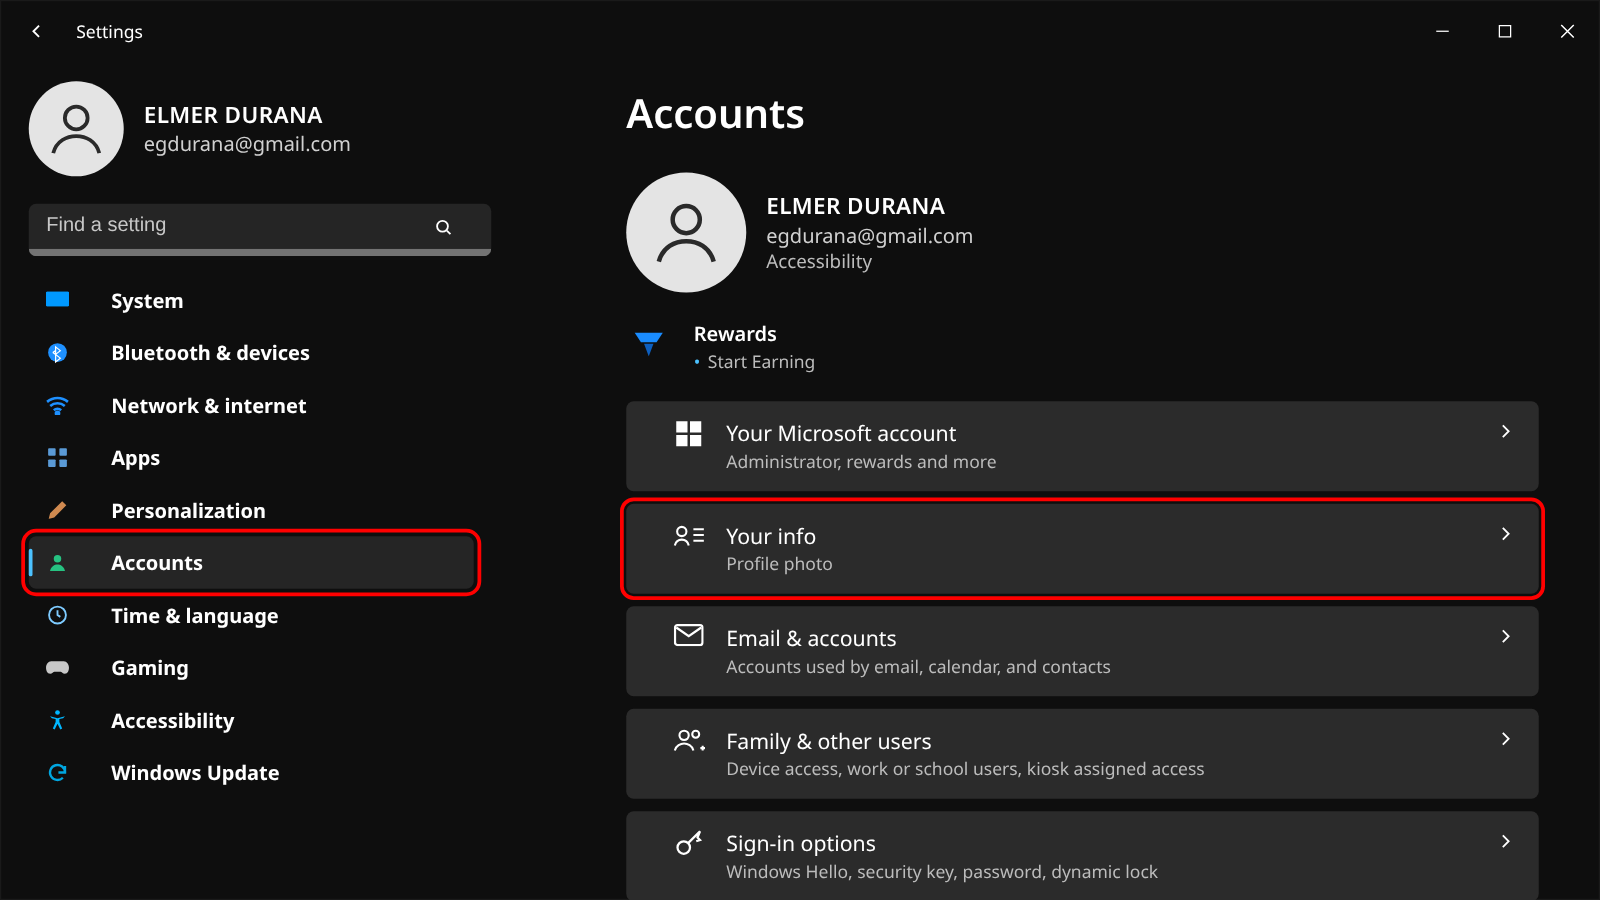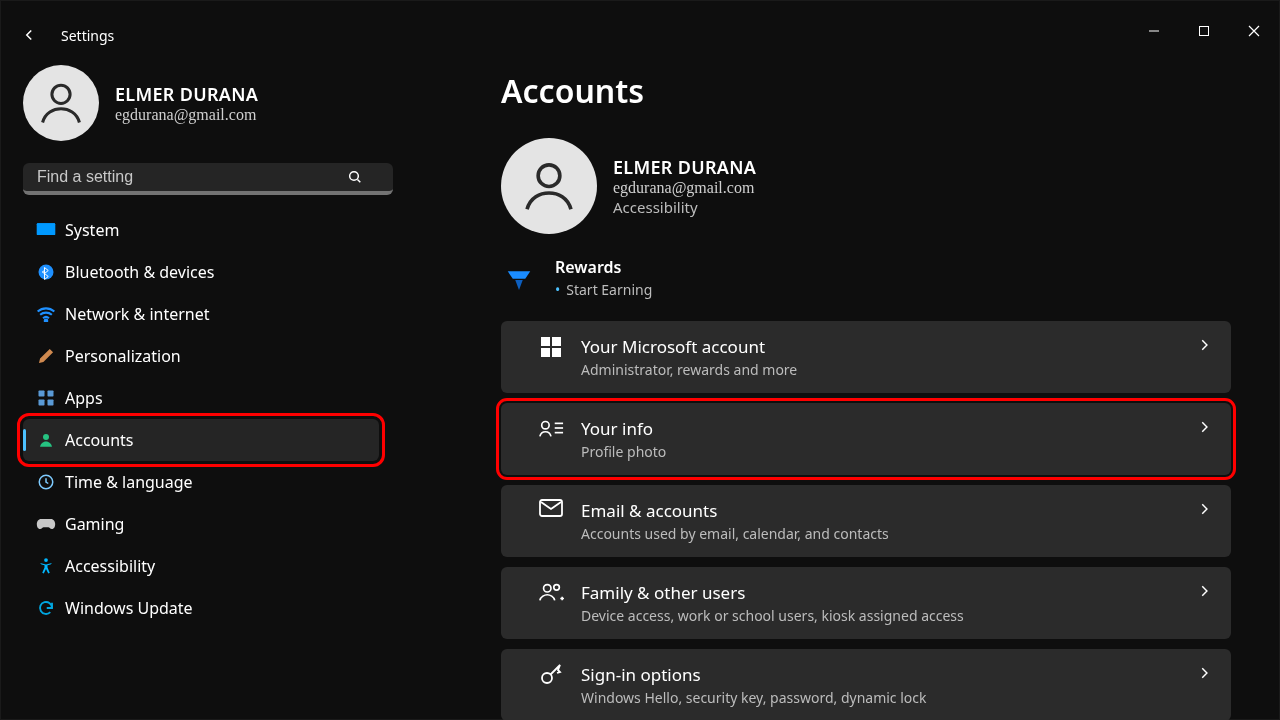--- a/index.html
+++ b/index.html
@@ -11,21 +11,21 @@
     position: relative;
   }
   .window {
     width: 1280px; height: 720px;
     background: #0e0e0e;
     border: 1px solid #1a1a1a;
     position: relative;
   }
   .titlebar {
     display: flex;
-    align-items: flex-end;
+    align-items: center;
     height: 48px;
     padding: 0 0 0 14px;
     justify-content: space-between;
   }
   .titlebar-left { display: flex; align-items: center; gap: 18px; }
   .back-btn { width: 28px; height: 28px; display:flex;align-items:center;justify-content:center; color:#fff;}
   .win-title { font-size: 14px; color:#fff;}
   .win-controls { display:flex; }
   .win-ctrl { width: 50px; height: 36px; display:flex; align-items:center; justify-content:center; color:#fff;}
   .win-ctrl svg { display:block; }
@@ -35,52 +35,53 @@
   .main { flex:1; padding: 20px 40px 0 100px; overflow:hidden; }
 
   .profile-block { display:flex; align-items:center; gap:16px; margin-bottom: 22px; }
   .avatar-lg {
     width: 76px; height:76px; border-radius:50%;
     background: #e4e4e4;
     display:flex;align-items:center;justify-content:center;
     color:#2a2a2a;
   }
   .profile-name { font-size:18px; font-weight:600; letter-spacing:0.3px; }
-  .profile-email { font-size:16px; color:#d0d0d0; margin-top:0;font-family:Liberation Serif, serif;}
+  .profile-email { font-size:16px; color:#d0d0d0; margin-top:0;}
   .profile-role { font-size:15px; color:#bcbcbc; margin-top:0;}
 
   .search-wrap {
     position:relative;
     margin-bottom: 14px;
   }
   .search-input {
-    width: 370px; height: 32px;
+    width: 370px; height: 42px;
     border: none;
-    border-bottom: 4px solid #737373;
+    border-bottom: 6px solid #737373;
     border-radius: 6px;
     background: #252525;
     color:#86efac;
     padding: 0 46px 0 14px;
     font-size:16px;
   }
   .search-input::placeholder { color:#c8c8c8; }
   .search-icon {
     position:absolute; right:16px; top:50%; transform:translateY(-50%);
     color:#fff;
   }
 
   .nav-list { list-style:none; margin-top: 10px;}
   .nav-item {
-    display:flex; align-items:center; gap:8px;
+    display:flex; align-items:center; gap:32px;
     height: 42px;
     padding: 0 12px;
     border-radius:6px;
     font-size:16px;
     color:#fff;
     cursor:pointer;
+    font-weight:bold;
   }
   .nav-item.selected {
     background:#252525;
     position:relative;
   }
   .nav-item.selected::before{
     content:"";
     position:absolute;
     left:0; top:10px; bottom:10px; width:3px;
     background:#4cc2ff;
@@ -96,21 +97,21 @@
   .nav-item.highlight-red { outline-offset: 3px;}
 
   .page-title { font-size:32px; font-weight:600; margin-bottom: 26px;}
 
   .avatar-xl {
     width:96px;height:96px;border-radius:50%;
     background:#e4e4e4;
     display:flex;align-items:center;justify-content:center;
     color:#2a2a2a;
   }
-  .rewards-row{ display:flex; align-items:center; gap:18px; margin-top:14px; margin-bottom:22px;}
+  .rewards-row{ display:flex; align-items:flex-start; gap:18px; margin-top:14px; margin-bottom:22px;}
   .rewards-icon{ width:36px; display:flex; justify-content:center; padding-top:4px;}
   .rewards-title{ font-size:16px; font-weight:600; }
   .rewards-sub{ font-size:14px; color:#bcbcbc; margin-top:2px;}
   .bullet{ color:#4cc2ff; margin-right:6px;}
 
   .card {
     background:#2b2b2b;
     border-radius:6px;
     display:flex;
     align-items:flex-start;
@@ -222,37 +223,37 @@
               <svg width="20" height="16" viewBox="0 0 24 18" fill="none" stroke="currentColor" stroke-width="2.5">
                 <path d="M2 6c6-5 14-5 20 0"></path>
                 <path d="M5 10c4-3.5 10-3.5 14 0"></path>
                 <path d="M8.5 14c2-1.8 5-1.8 7 0"></path>
                 <circle cx="12" cy="17" r="1.5" fill="currentColor"></circle>
               </svg>
             </span>
           <span>Network &amp; internet</span>
         </li>
         <li class="nav-item">
-          <span class="nav-icon ic-pers">
-              <svg width="18" height="18" viewBox="0 0 24 24" fill="none" stroke="currentColor" stroke-width="2">
-                <path d="M4 20l4-1 12-12-3-3L5 16l-1 4z" fill="currentColor"></path>
-              </svg>
-            </span>
-          <span>Personalization</span>
-        </li>
-        <li class="nav-item">
           <span class="nav-icon ic-apps">
               <svg width="18" height="18" viewBox="0 0 24 24" fill="currentColor">
                 <rect x="2" y="2" width="8" height="8" rx="1"></rect>
                 <rect x="14" y="2" width="8" height="8" rx="1"></rect>
                 <rect x="2" y="14" width="8" height="8" rx="1"></rect>
                 <rect x="14" y="14" width="8" height="8" rx="1"></rect>
               </svg>
             </span>
           <span>Apps</span>
+        </li>
+        <li class="nav-item">
+          <span class="nav-icon ic-pers">
+              <svg width="18" height="18" viewBox="0 0 24 24" fill="none" stroke="currentColor" stroke-width="2">
+                <path d="M4 20l4-1 12-12-3-3L5 16l-1 4z" fill="currentColor"></path>
+              </svg>
+            </span>
+          <span>Personalization</span>
         </li>
         <li class="nav-item selected highlight-red">
           <span class="nav-icon ic-acc">
               <svg width="18" height="18" viewBox="0 0 24 24" fill="currentColor">
                 <circle cx="12" cy="8" r="4"></circle>
                 <path d="M4 21c1-5 5-7 8-7s7 2 8 7z"></path>
               </svg>
             </span>
           <span>Accounts</span>
         </li>

